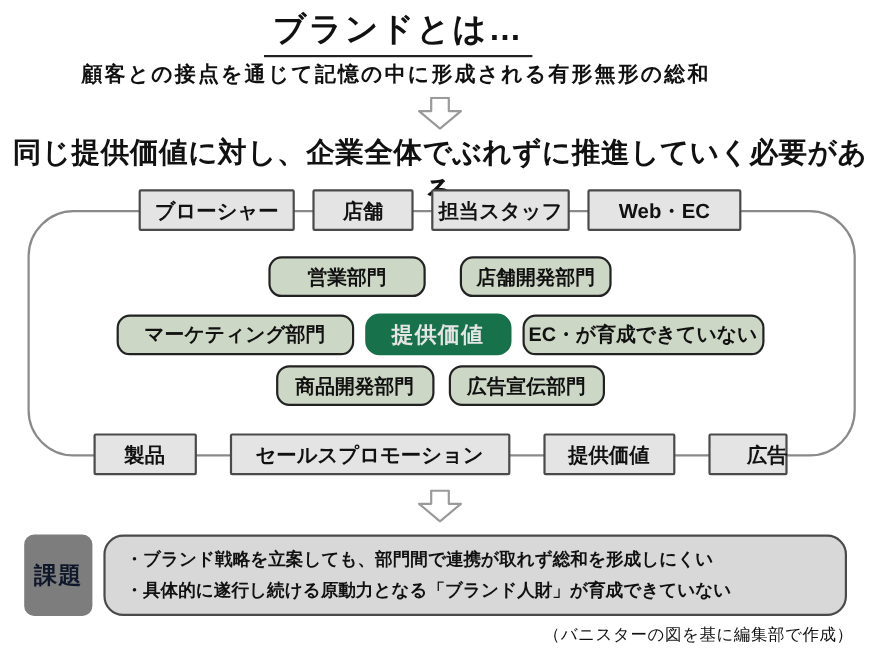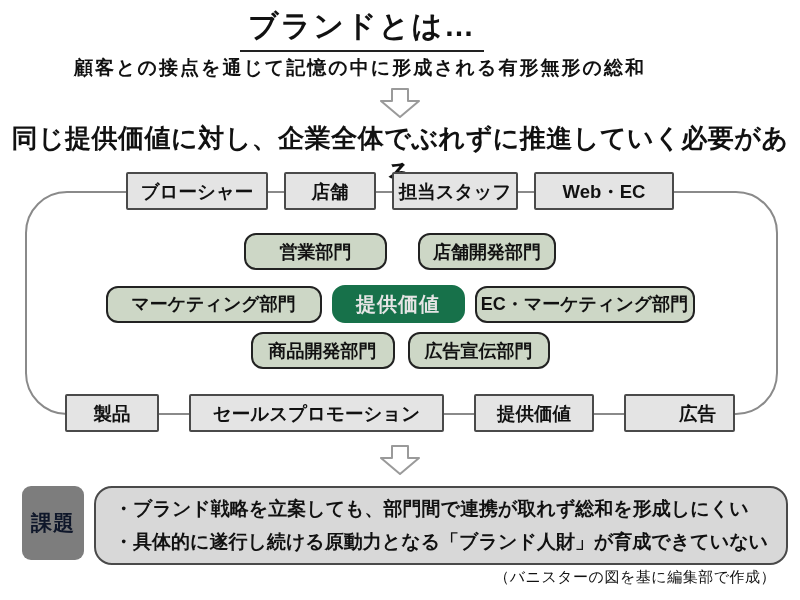--- a/index.html
+++ b/index.html
@@ -55,21 +55,21 @@
   .sec-issues{top:486px;left:22px;width:748px;display:flex;gap:10px;align-items:stretch;}
   .issue-label{
     flex:0 0 62px;height:74px;background:#7d7d7d;border-radius:9px;
     display:flex;align-items:center;justify-content:center;
     color:#0f172a;font-size:21px;font-weight:bold;letter-spacing:1px;
   }
   .issue-box{
     flex:1;box-sizing:border-box;background:#d8d8d8;border:2px solid #4a4a4a;border-radius:18px;
     padding:8px 18px;display:flex;flex-direction:column;justify-content:center;gap:7px;
   }
-  .issue-line{font-size:19px;font-weight:bold;white-space:nowrap;}
+  .issue-line{font-size:16px;font-weight:bold;white-space:nowrap;}
 
   
   .sec-credit{top:568px;right:24px;font-size:15px;letter-spacing:0.5px;}
 </style>
 </head>
 <body>
 
 <div class="abs sec-title">
   <span class="title-text">ブランドとは…</span>
 </div>
@@ -95,33 +95,33 @@
   </div>
 
   <div class="drow drow2">
     <div class="box green" style="width:143px;">営業部門</div>
     <div class="box green" style="width:138px;">店舗開発部門</div>
   </div>
 
   <div class="drow drow3">
     <div class="box green" style="width:216px;">マーケティング部門</div>
     <div class="box core" style="width:133px;">提供価値</div>
-    <div class="box green" style="width:220px;">EC・マーケティング部門</div>
+    <div class="box green" style="width:220px;">EC・が育成できていない</div>
   </div>
 
   <div class="drow drow4">
     <div class="box green" style="width:144px;">商品開発部門</div>
     <div class="box green" style="width:142px;">広告宣伝部門</div>
   </div>
 
   <div class="drow drow5">
     <div class="box gray" style="width:94px;">製品</div>
     <div class="box gray" style="width:255px;">セールスプロモーション</div>
     <div class="box gray" style="width:120px;">提供価値</div>
-    <div class="box gray" style="width:111px;padding-left:36px;">広告</div>
+    <div class="box gray" style="width:72px;padding-left:36px;">広告</div>
   </div>
 </div>
 
 <div class="abs sec-arrow2">
   <svg class="arrow-svg" width="44" height="30" viewBox="0 0 44 30">
     <path d="M14 1 H30 V13 H41 L22 29 L3 13 H14 Z" fill="#ffffff" stroke="#9a9a9a" stroke-width="2" stroke-linejoin="round"></path>
   </svg>
 </div>
 
 <div class="abs sec-issues">

